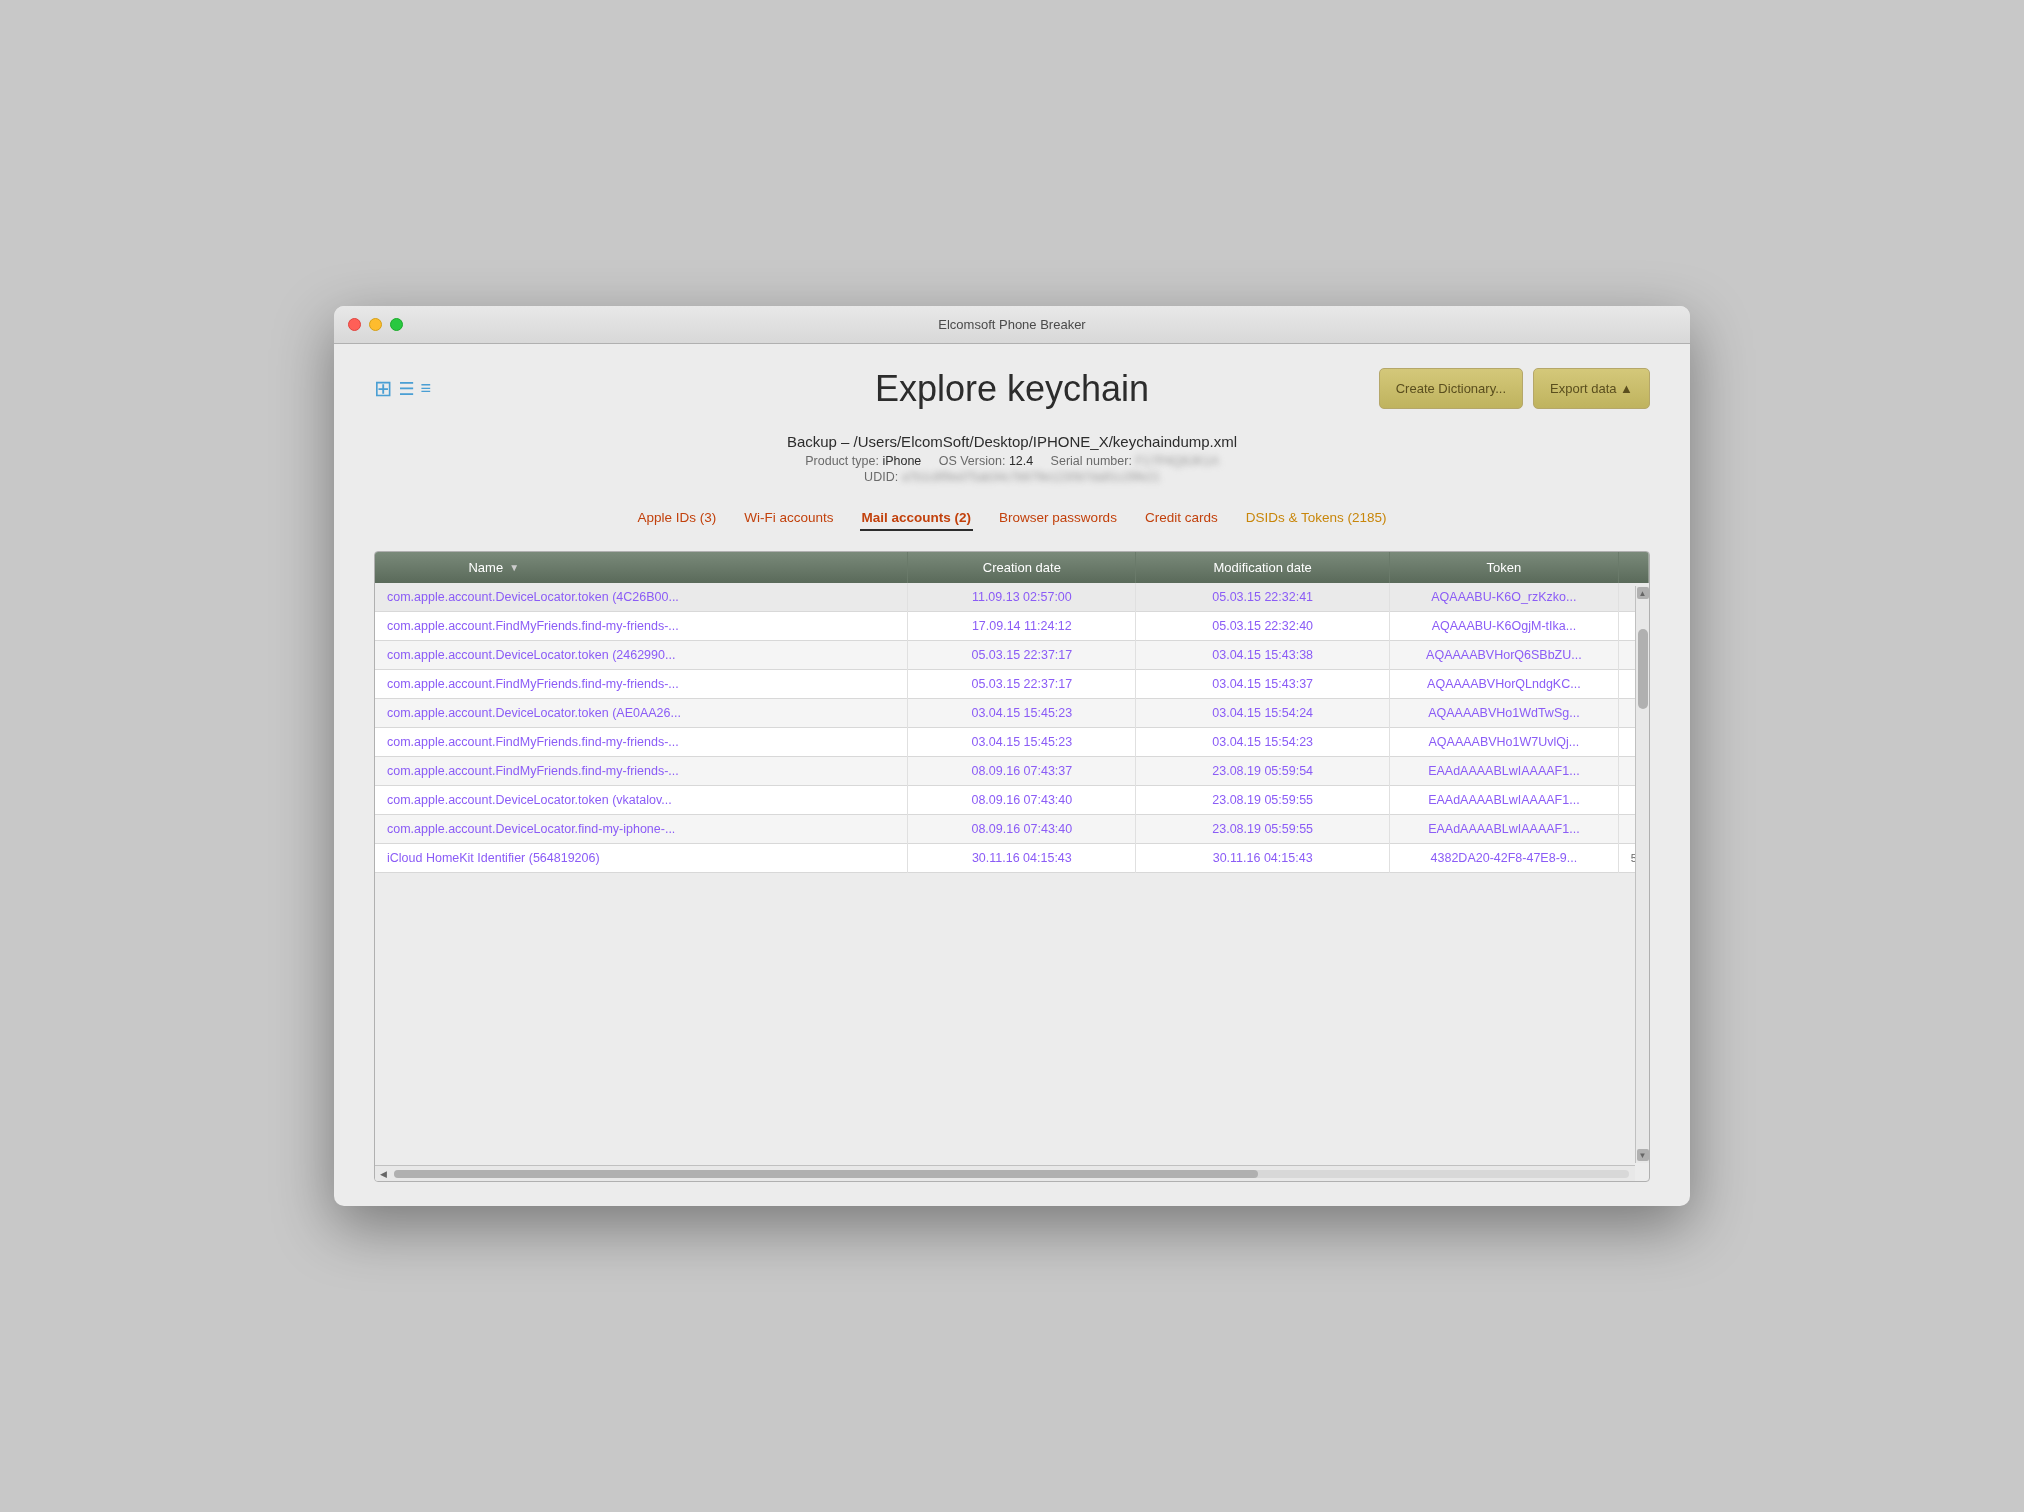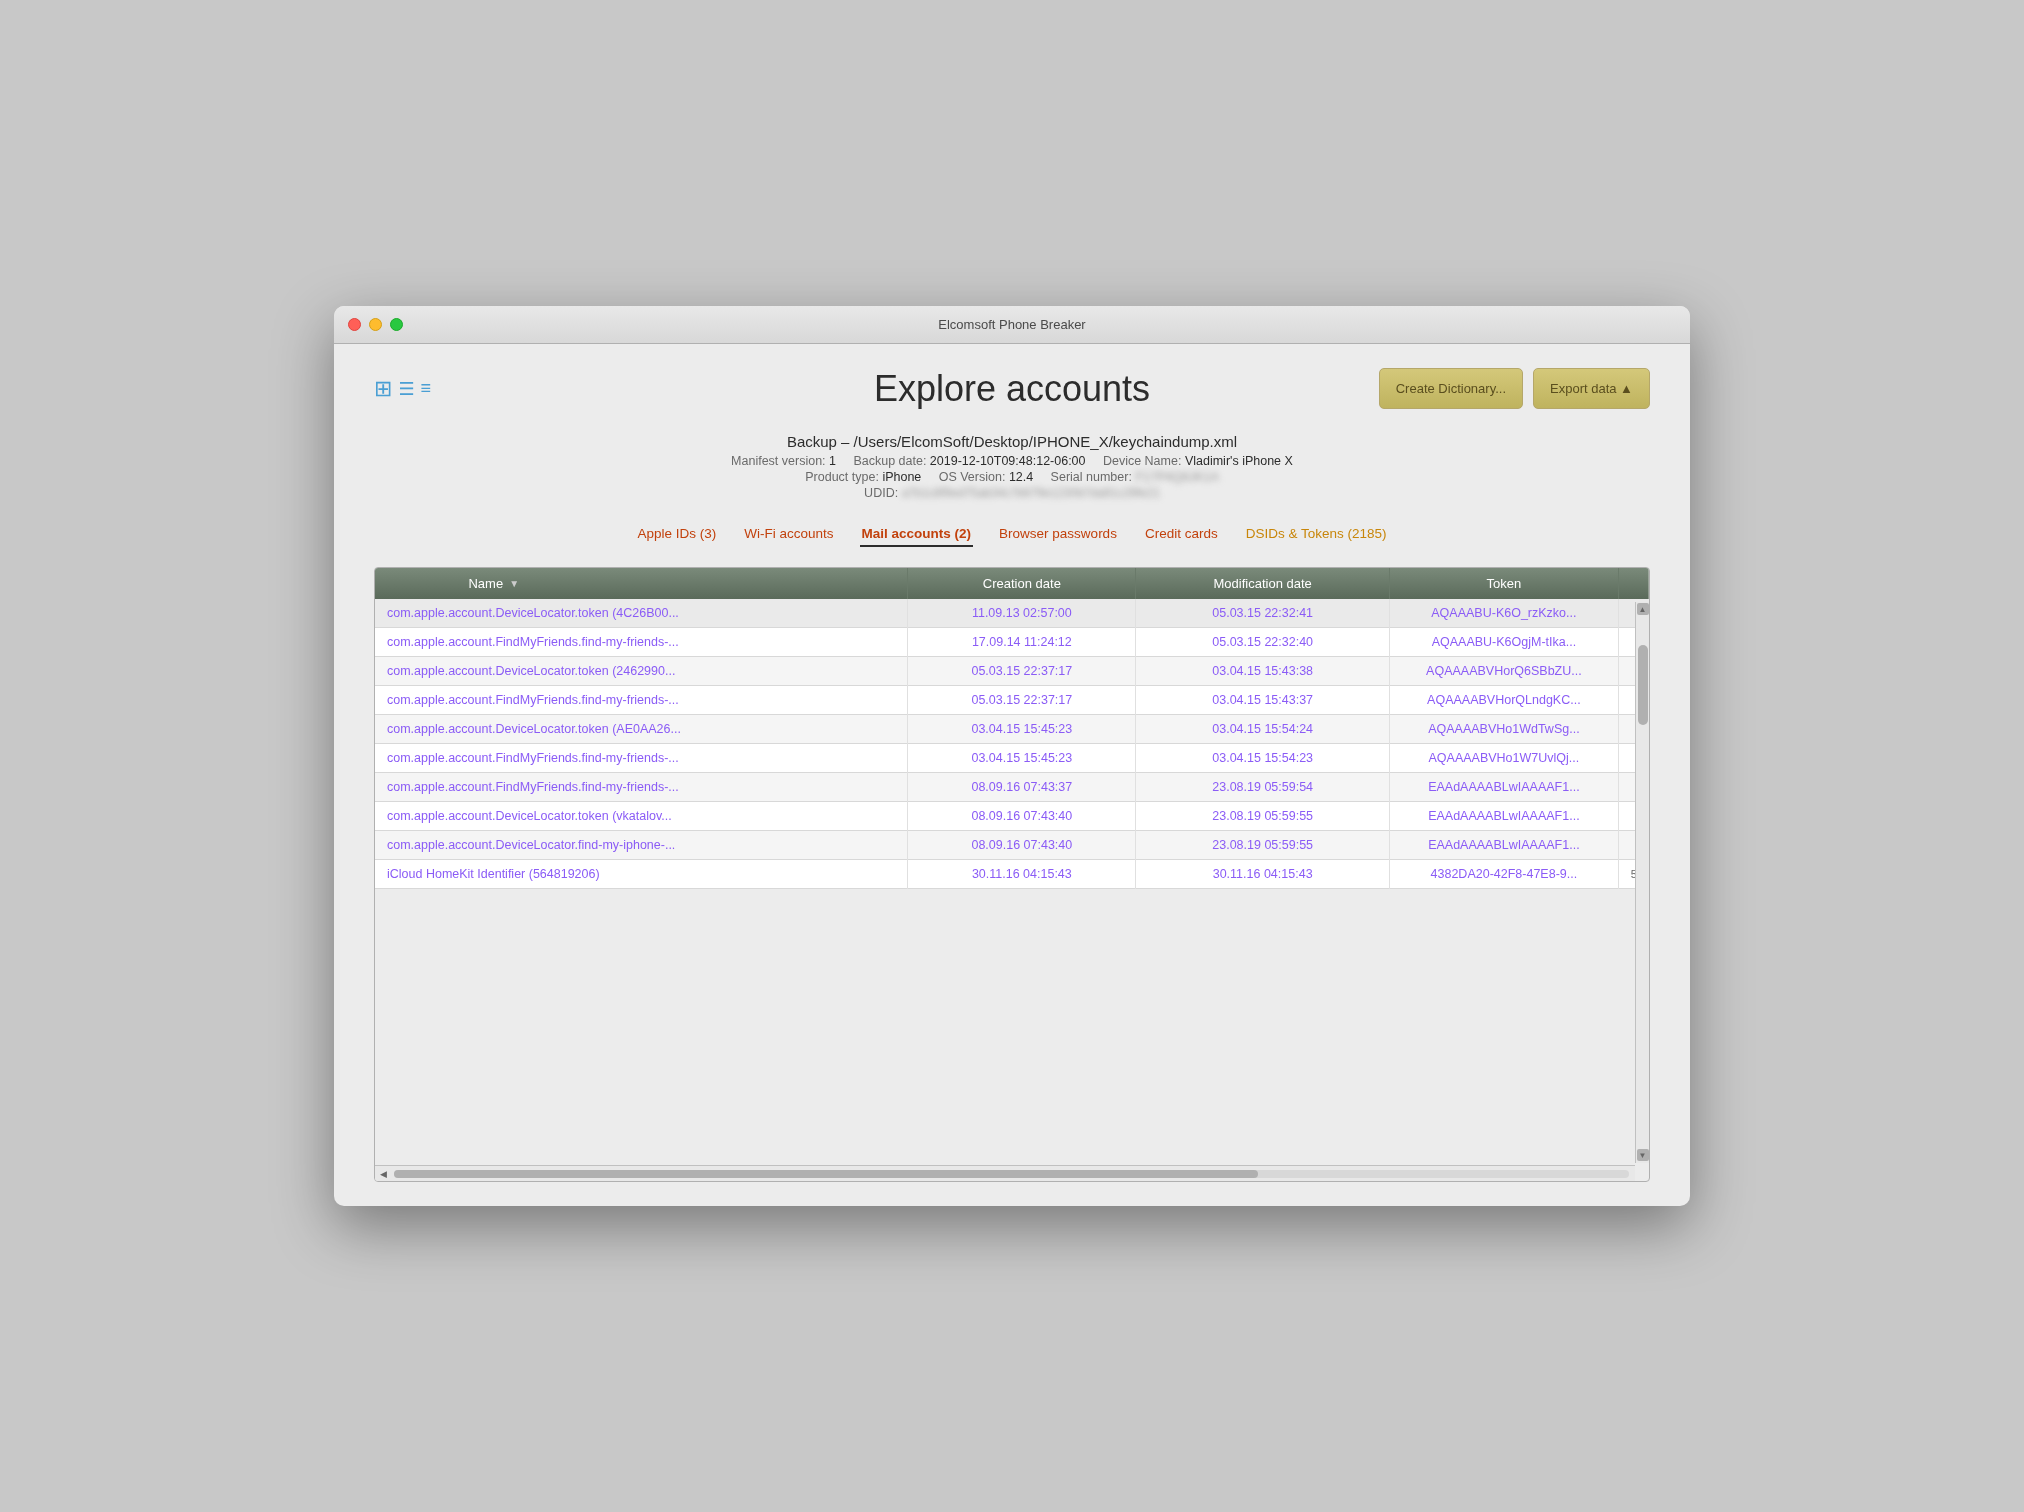--- a/index.html
+++ b/index.html
@@ -325,41 +325,31 @@
 
     <div class="header-row" style="position:relative; display:flex; align-items:center;">
 
       <div class="view-icons">
         <span class="view-icon">⊞</span>
         <span class="view-icon" style="font-size:18px;">☰</span>
         <span class="view-icon" style="font-size:18px;">≡</span>
       </div>
 
       <div class="header-title-wrapper" style="position:absolute; left:0; right:0; display:flex; justify-content:center; pointer-events:none;">
-        <h1 class="page-title" style="position:static; transform:none; font-size:36px; font-weight:300; color:#2c2c2c;">Explore accounts</h1>
+        <h1 class="page-title" style="position:static; transform:none; font-size:36px; font-weight:300; color:#2c2c2c;">Explore keychain</h1>
       </div>
 
       <div class="header-buttons" style="margin-left:auto; z-index:1;">
         <button class="btn">Create Dictionary...</button>
         <button class="btn btn-export">Export data ▲</button>
       </div>
     </div>
 
     <div class="backup-info">
       <div class="backup-path">Backup – /Users/ElcomSoft/Desktop/IPHONE_X/keychaindump.xml</div>
-      <div class="backup-meta">
-        <span>Manifest version:</span>
-        <span class="value">1</span>
-        &nbsp;&nbsp;&nbsp;
-        <span>Backup date:</span>
-        <span class="value">2019-12-10T09:48:12-06:00</span>
-        &nbsp;&nbsp;&nbsp;
-        <span>Device Name:</span>
-        <span class="value">Vladimir's iPhone X</span>
-      </div>
       <div class="backup-meta">
         <span>Product type:</span>
         <span class="value">iPhone</span>
         &nbsp;&nbsp;&nbsp;
         <span>OS Version:</span>
         <span class="value">12.4</span>
         &nbsp;&nbsp;&nbsp;
         <span>Serial number:</span>
         <span class="value" style="filter: blur(3px); color:#999;">F17P4Q8JK1A</span>
       </div>

